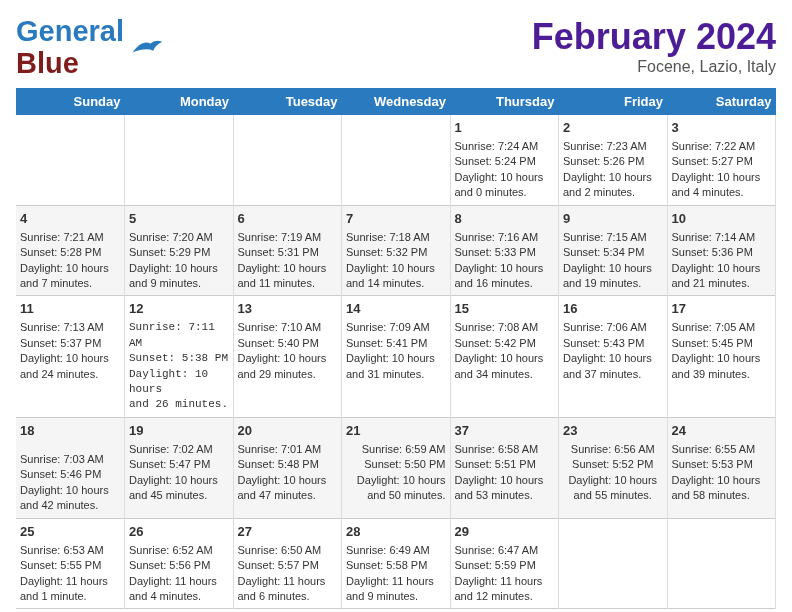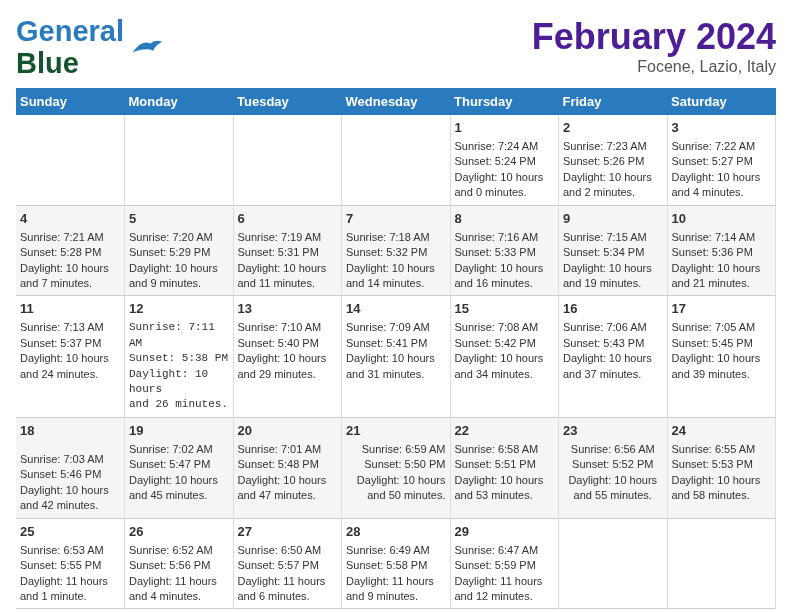--- a/index.html
+++ b/index.html
@@ -50,21 +50,21 @@
       width: 100%;
       border-collapse: collapse;
       font-size: 11px;
     }
     thead tr {
       background-color: #2a7abf;
       color: #fff;
     }
     thead th {
       padding: 6px 4px;
-      text-align: left;
+      text-align: right;
       font-size: 13px;
       font-weight: bold;
     }
     tbody tr {
       border-bottom: 1px solid #ccc;
     }
     tbody tr:nth-child(even) {
       background-color: #f5f5f5;
     }
     tbody td {
@@ -95,21 +95,21 @@
     }
   </style>
 </head>
 <body>
 
 <div class="header">
   <div class="logo">
     <div>
       <div class="logo-text">
         <span>General</span><br>
-        <span style="color:#14532d;">Blue</span>
+        <span style="color:#7f1d1d;">Blue</span>
       </div>
     </div>
     <svg class="logo-bird" viewBox="0 0 40 30">
       <path d="M5 20 Q15 5 25 10 Q30 5 38 8 Q30 12 28 18 Q20 14 5 20Z" fill="#2a7abf"></path>
     </svg>
   </div>
   <div class="title-block">
     <div class="main-title">February 2024</div>
     <div class="sub-title">Focene, Lazio, Italy</div>
   </div>
@@ -280,21 +280,21 @@
 and 47 minutes.</div>
         </td>
         <td>
           <span class="day-num">21</span>
           <div class="day-info" style="white-space: pre-line; text-align: right;">Sunrise: 6:59 AM
 Sunset: 5:50 PM
 Daylight: 10 hours
 and 50 minutes.</div>
         </td>
         <td>
-          <span class="day-num">22</span>
+          <span class="day-num">37</span>
           <div class="day-info" style="white-space: pre-line;">Sunrise: 6:58 AM
 Sunset: 5:51 PM
 Daylight: 10 hours
 and 53 minutes.</div>
         </td>
         <td>
           <span class="day-num">23</span>
           <div class="day-info" style="white-space: pre-line; text-align: center;">Sunrise: 6:56 AM
 Sunset: 5:52 PM
 Daylight: 10 hours

